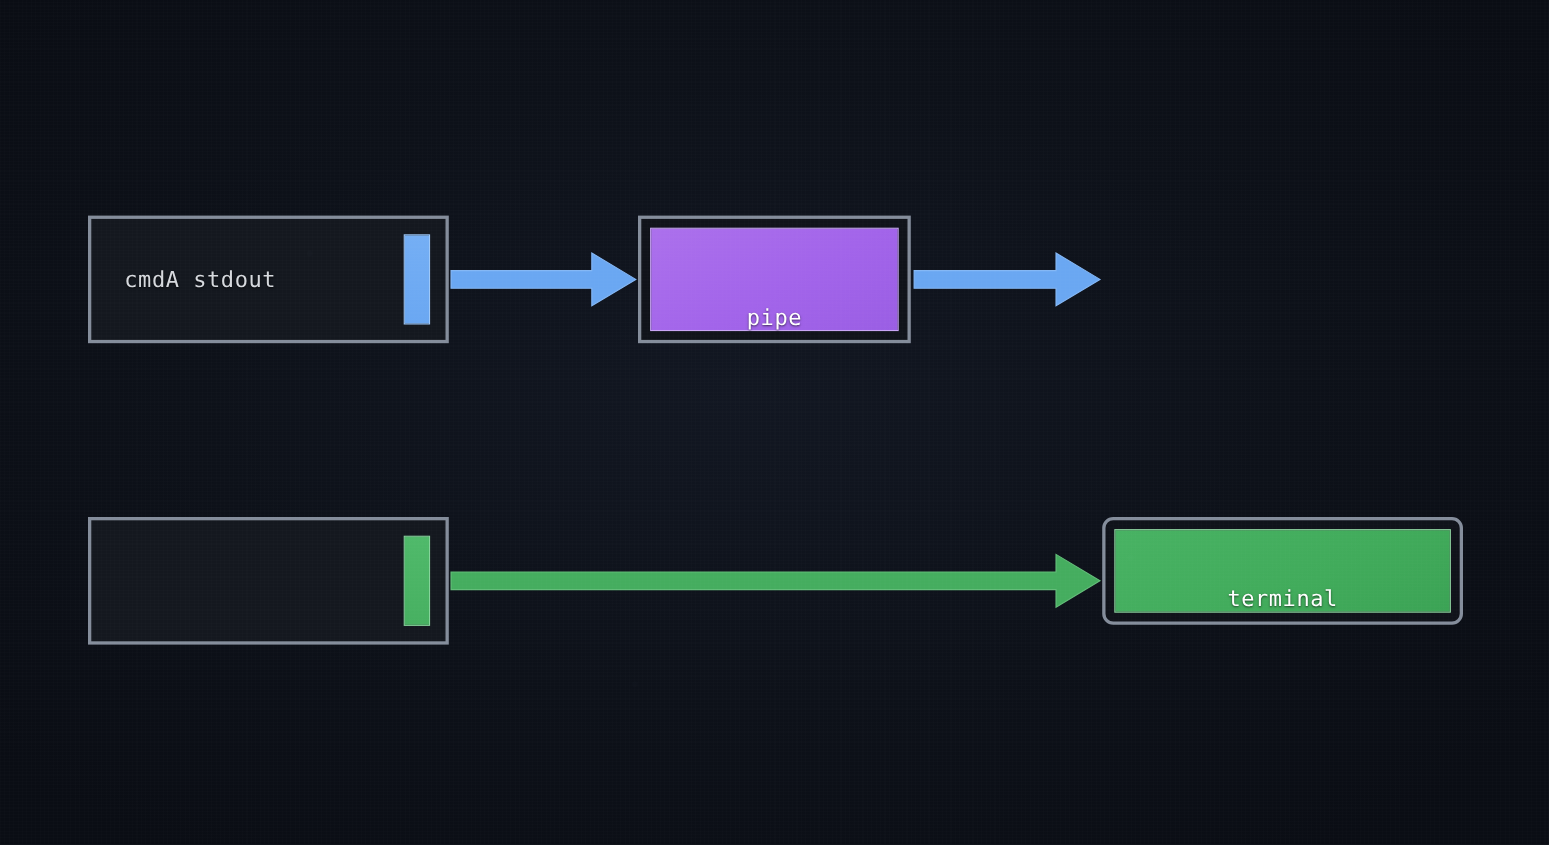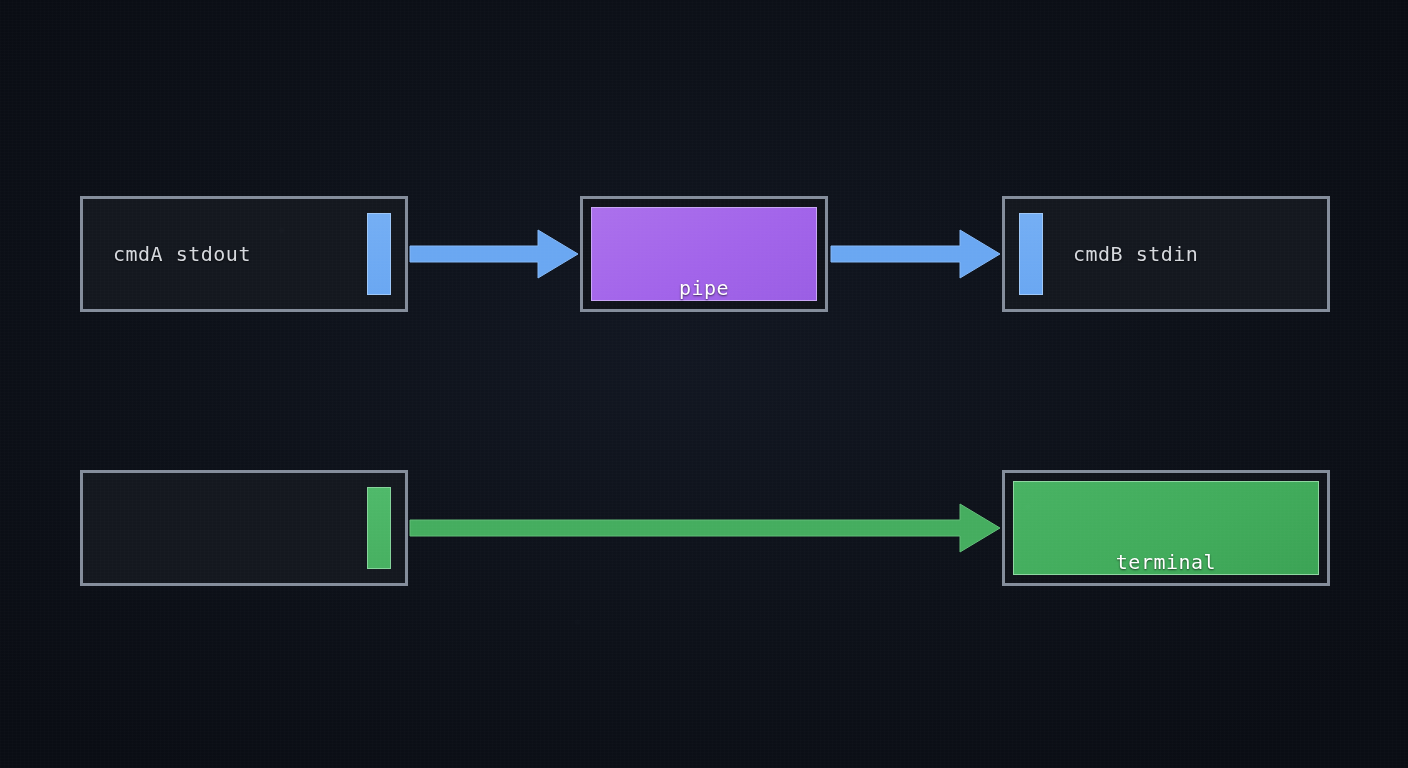--- a/index.html
+++ b/index.html
@@ -118,29 +118,25 @@
     <span class="node-label" style="margin-left:30px;">cmdA stdout</span>
     <span class="port blue" style="right:14px;"></span>
   </div>
 
   <div class="node filled" style="left:580px; top:196px; width:248px; height:116px;">
     <span class="fill purple">
       <span class="node-label">pipe</span>
     </span>
   </div>
 
-  <div class="node" style="left:1002px; top:196px; width:328px; height:116px;">
-    <span class="port blue" style="left:14px;"></span>
-    <span class="node-label" style="margin-left:68px;">cmdB stdin</span>
-  </div>
 
   <div class="node" style="left:80px; top:470px; width:328px; height:116px;">
     <span class="port green" style="right:14px;"></span>
   </div>
 
-  <div class="node filled" style="left:1002px; top:470px; width:328px; height:116px;">
+  <div class="node filled" style="left:1002px; top:470px; width:328px; height:98px;border-radius:10px;">
     <span class="fill green">
       <span class="node-label">terminal</span>
     </span>
   </div>
 
   <div id="noise"></div>
 </div>
 
 </body></html>

